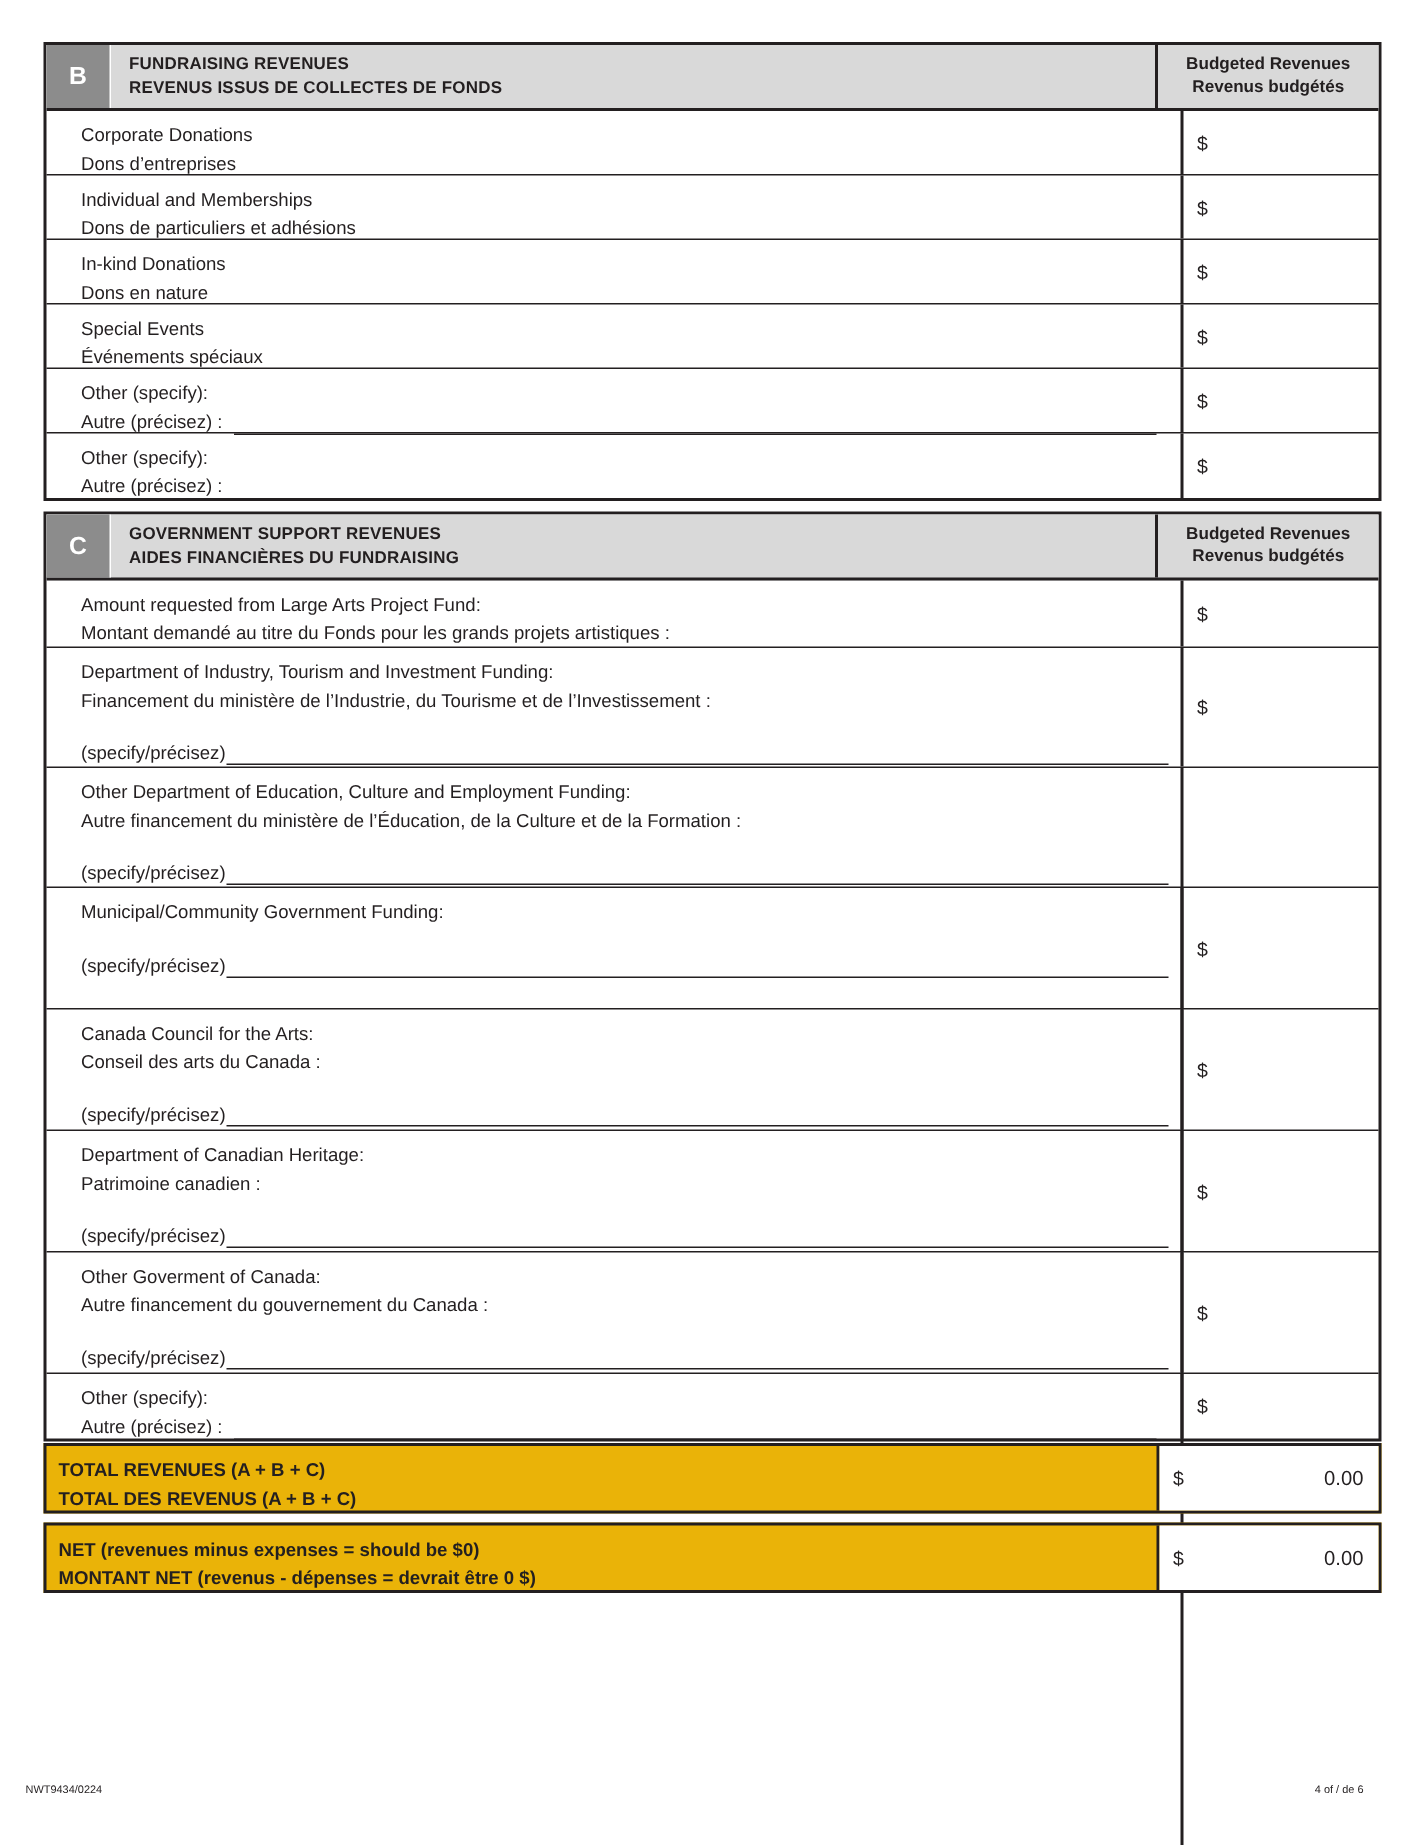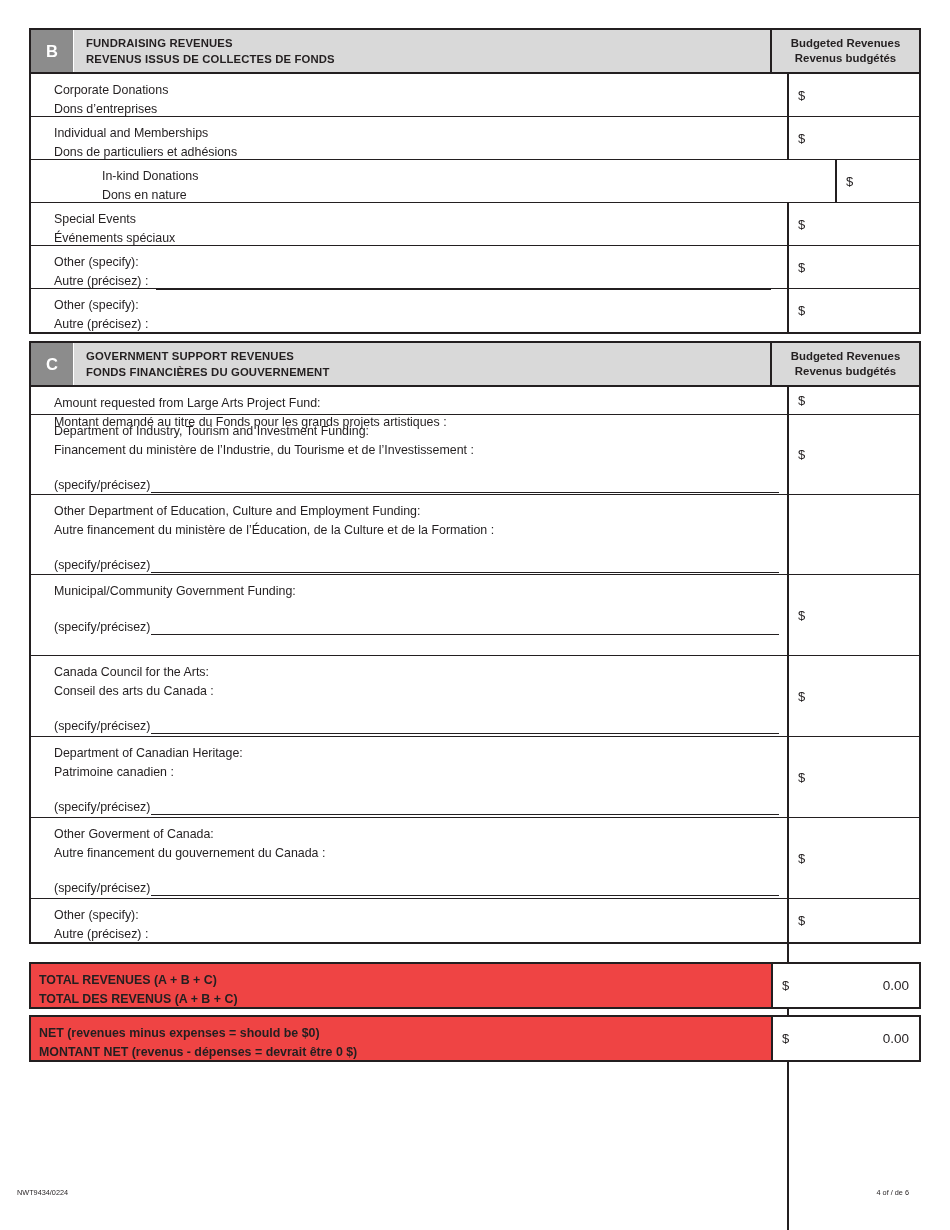--- a/index.html
+++ b/index.html
@@ -169,21 +169,21 @@
   }
 
   
   .totalblock {
     position: absolute;
     left: 29px;
     width: 892px;
     border: 2px solid #231f20;
     box-sizing: border-box;
     display: flex;
-    background: #ef4444;
+    background: #eab308;
   }
   .totalblock .left {
     flex: 0 0 742px;
     width: 742px;
     box-sizing: border-box;
     border-right: 2px solid #231f20;
     padding: 7px 0 6px 8px;
   }
   .totalblock .left div {
     font-weight: bold;
@@ -250,21 +250,21 @@
           <div class="ln">Individual and Memberships</div>
           <div class="ln">Dons de particuliers et adhésions</div>
         </div>
       </div>
       <div class="right">
         <span class="dollar">$</span>
         <span class="amount"></span>
       </div>
     </div>
 
-    <div class="row" style="height:43px;padding-left:48px;">
+    <div class="row" style="height:43px;">
       <div class="left">
         <div class="lines">
           <div class="ln">In-kind Donations</div>
           <div class="ln">Dons en nature</div>
         </div>
       </div>
       <div class="right">
         <span class="dollar">$</span>
         <span class="amount"></span>
       </div>
@@ -316,29 +316,29 @@
     </div>
 
   </div>
 
   <div class="block" id="block-c" style="top:341px;">
 
     <div class="hdr">
       <div class="letterbox">C</div>
       <div class="titles">
         <div>GOVERNMENT SUPPORT REVENUES</div>
-        <div>FONDS FINANCIÈRES DU GOUVERNEMENT</div>
+        <div>AIDES FINANCIÈRES DU FUNDRAISING</div>
       </div>
       <div class="colhead">
         <div>Budgeted Revenues</div>
         <div>Revenus budgétés</div>
       </div>
     </div>
 
-    <div class="row" style="height:28px;">
+    <div class="row" style="height:45px;">
       <div class="left">
         <div class="lines">
           <div class="ln">Amount requested from Large Arts Project Fund:</div>
           <div class="ln">Montant demandé au titre du Fonds pour les grands projets artistiques :</div>
         </div>
       </div>
       <div class="right">
         <span class="dollar">$</span>
         <span class="amount"></span>
       </div>

